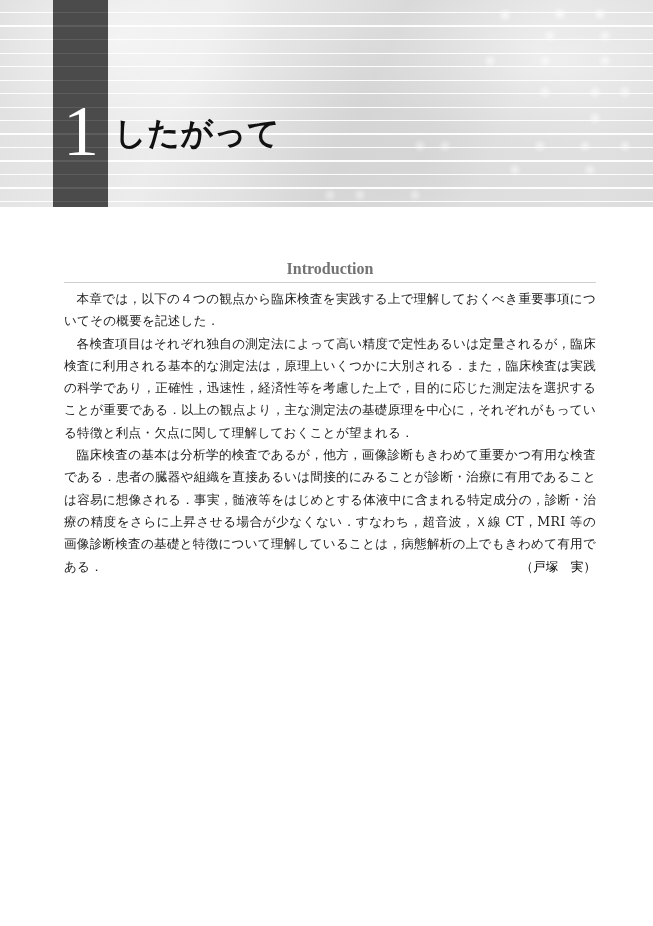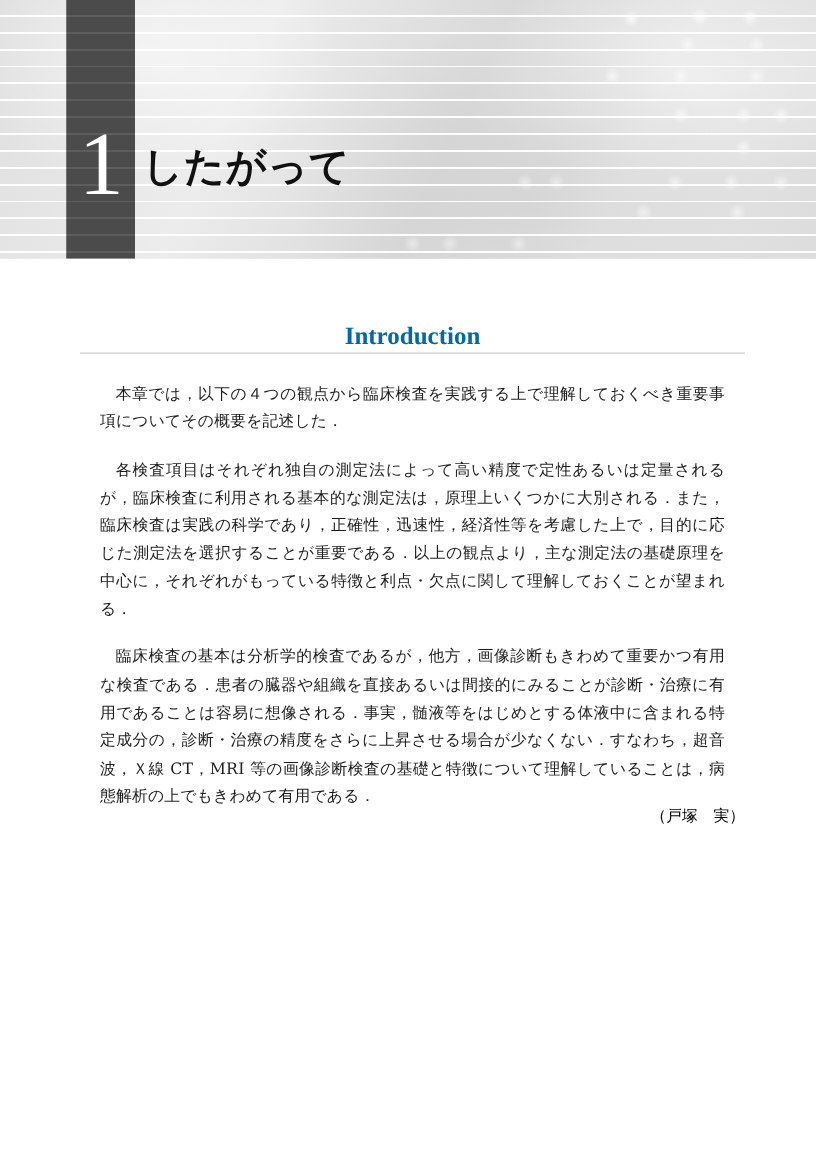--- a/index.html
+++ b/index.html
@@ -103,40 +103,40 @@
       line-height: 40px;
     }
     .intro-heading {
       position: absolute;
       left: 64px;
       width: 532px;
       top: 257px;
       text-align: center;
       font-family: "Liberation Serif", "DejaVu Serif", serif;
       font-weight: bold;
-      font-size: 20px;
+      font-size: 16px;
       line-height: 24px;
-      color: #0369a1;
+      color: #737373;
     }
     .intro-rule {
       position: absolute;
       left: 64px;
       top: 282px;
       width: 532px;
       height: 0;
       border-top: 1.5px solid #cfcfcf;
     }
     .body-text {
       position: absolute;
       left: 64px;
       top: 288px;
       width: 532px;
     }
     .para {
-      margin: 16px;
+      margin: 0;
       font-family: "DejaVu Serif", "Liberation Serif", serif;
       font-size: 12.6px;
       line-height: 22.3px;
       text-indent: 1em;
       text-align: justify;
       color: #1c1c1c;
       letter-spacing: 0.2px;
     }
     .signature-line {
       text-align: right;

